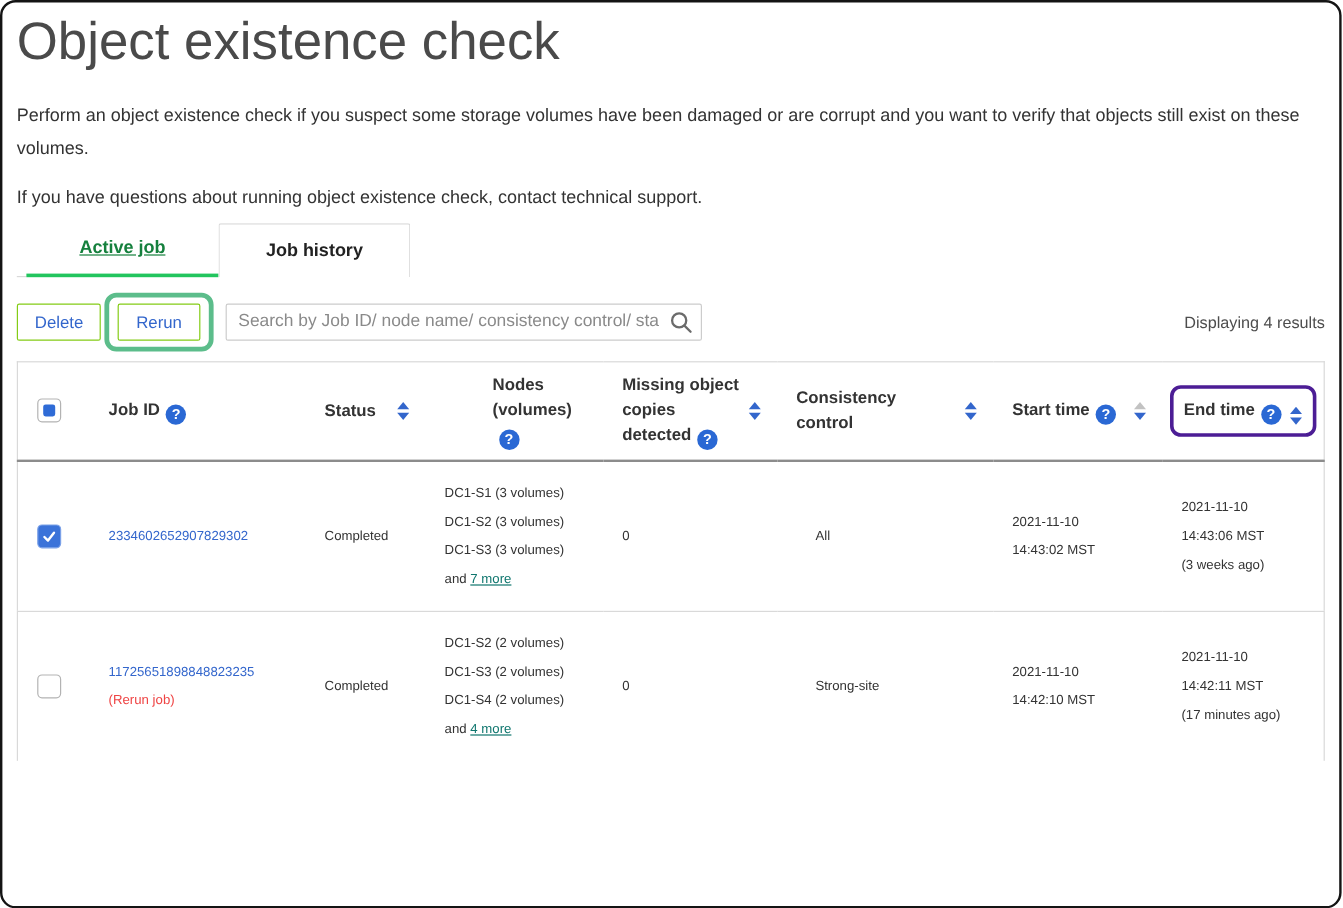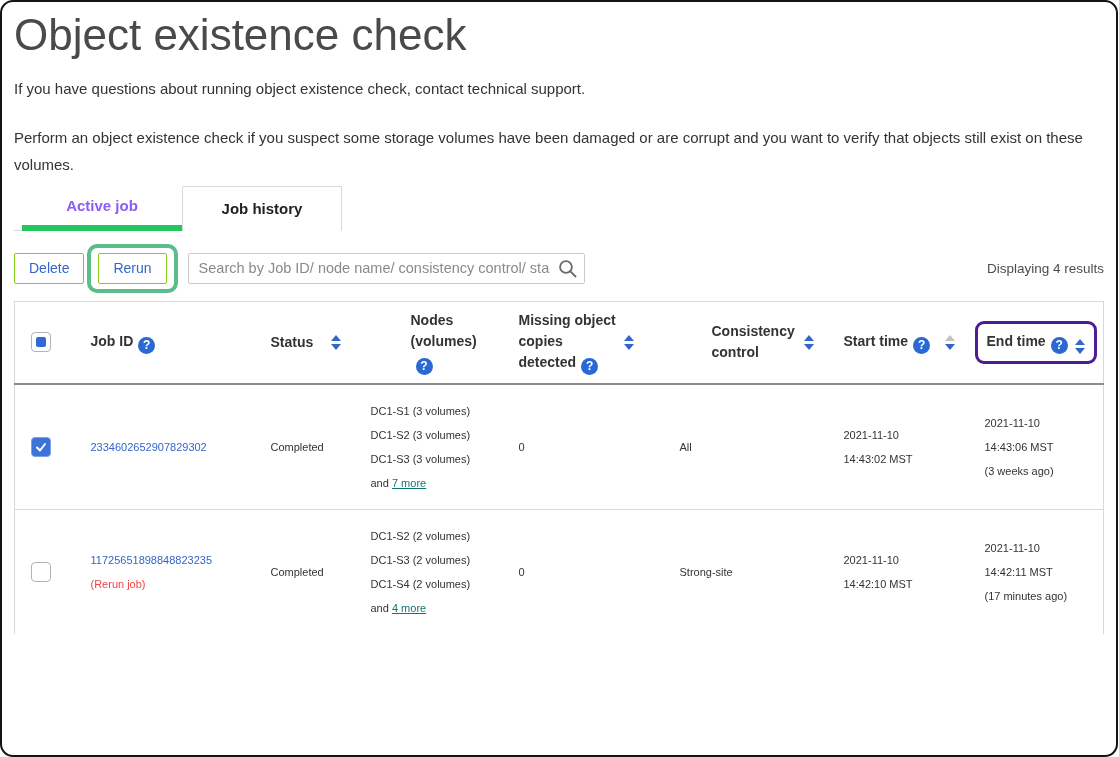--- a/index.html
+++ b/index.html
@@ -23,21 +23,21 @@
   .intro-2 { margin-top: 14px; }
 
   
   .tabs { margin-top: 8px; display: flex; align-items: stretch; }
   .tab-lead { width: 8px; border-bottom: 1px solid #d9d9d9; }
   .tab {
     width: 160px; height: 45px;
     display: flex; align-items: center; justify-content: center;
     font-size: 15px; font-weight: 700; cursor: pointer;
   }
-  .tab-inactive { color: #8b5cf6; border-bottom: 6px solid #22c55e; }
+  .tab-inactive { color: #15803d; border-bottom: 3px solid #22c55e; text-decoration: underline; }
   .tab-active {
     color: #222; background: #fff;
     border: 1px solid #d9d9d9; border-bottom: none;
     border-radius: 2px 2px 0 0;
     text-align: center;
   }
 
   
   .toolbar { margin-top: 13px; display: flex; align-items: center; }
   .btn {
@@ -70,21 +70,21 @@
   th, td { text-align: left; vertical-align: middle; }
   thead th {
     height: 58px; padding: 8px 14px 8px 16px;
     border-bottom: 2px solid #8c8c8c;
     font-size: 14px; font-weight: 700; color: #333; line-height: 21px;
   }
   .hcell { display: flex; align-items: center; justify-content: space-between; }
   .hwrap { display: inline-block; }
   .w-nodes { width: 118px; margin-left: 40px; }
   .w-missing { width: 130px; }
-  .w-consistency { width: 88px; margin-left: 48px; }
+  .w-consistency { width: 88px; }
 
   .qicon {
     display: inline-flex; width: 17px; height: 17px; border-radius: 50%;
     background: #2a68d4; color: #fff; font-size: 12px; font-weight: 700;
     align-items: center; justify-content: center;
     margin-left: 5px; vertical-align: -3px; cursor: pointer;
   }
   .qicon::before { content: "?"; }
 
   .sort { display: inline-flex; flex-direction: column; gap: 3px; cursor: pointer; flex: 0 0 auto; }
@@ -114,22 +114,22 @@
   .job-note { color: #ef4444; }
   .more-link { color: #0f766e; text-decoration: underline; cursor: pointer; }
 </style>
 </head>
 <body>
 
 <div class="page">
 
   <h1 class="page-title">Object existence check</h1>
 
+  <p class="intro intro-1">Perform an object existence check if you suspect some storage volumes have been damaged or are corrupt and you want to verify that objects still exist on these volumes.</p>
   <p class="intro intro-2">If you have questions about running object existence check, contact technical support.</p>
-  <p class="intro intro-1">Perform an object existence check if you suspect some storage volumes have been damaged or are corrupt and you want to verify that objects still exist on these volumes.</p>
 
   <div class="tabs">
     <div class="tab-lead"></div>
     <div class="tab tab-inactive">
       <span>Active job</span>
     </div>
     <div class="tab tab-active">
       <span>Job history</span>
     </div>
   </div>

